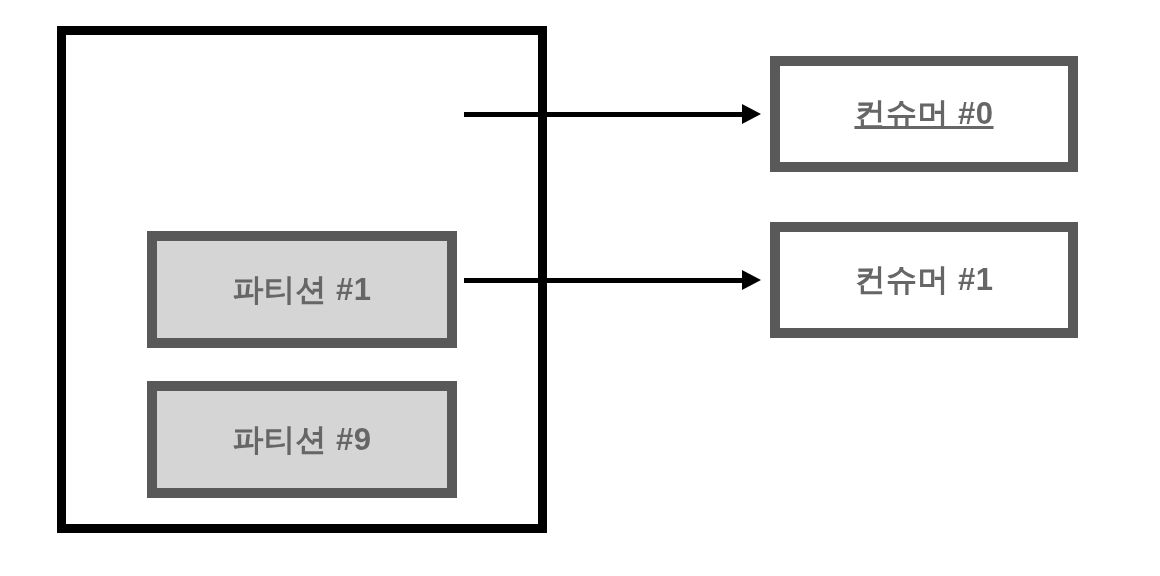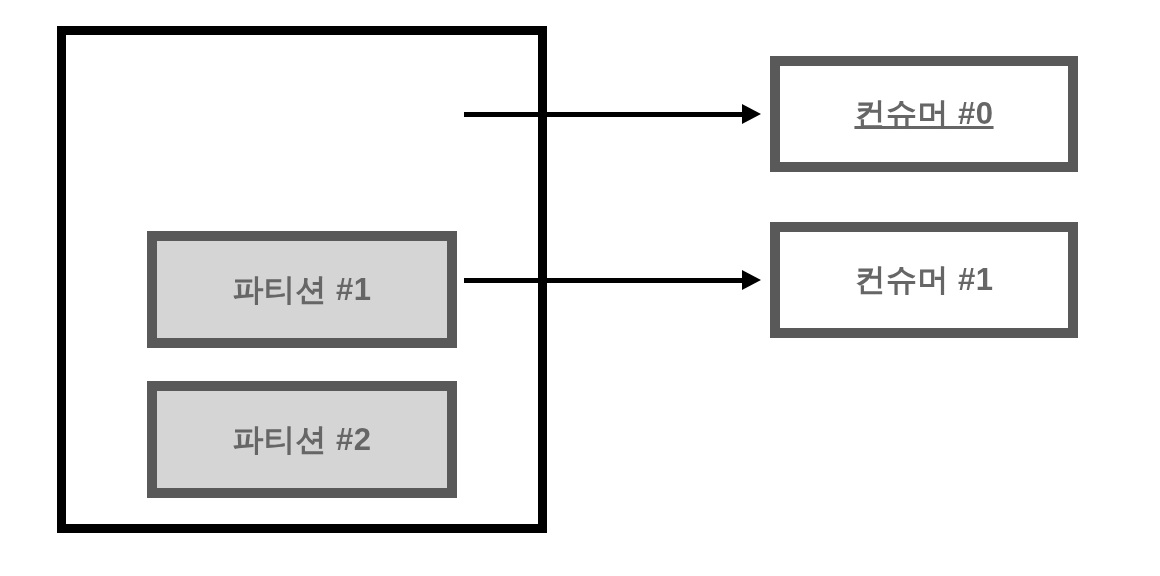--- a/index.html
+++ b/index.html
@@ -82,21 +82,21 @@
 <div class="stage">
 
   <div class="group-container"></div>
 
 
   <div class="node partition p1">
     <span>파티션 #1</span>
   </div>
 
   <div class="node partition p2">
-    <span>파티션 #2</span>
+    <span>파티션 #9</span>
   </div>
 
   <div class="node consumer c0">
     <span>컨슈머 #0</span>
   </div>
 
   <div class="node consumer c1">
     <span>컨슈머 #1</span>
   </div>
 

